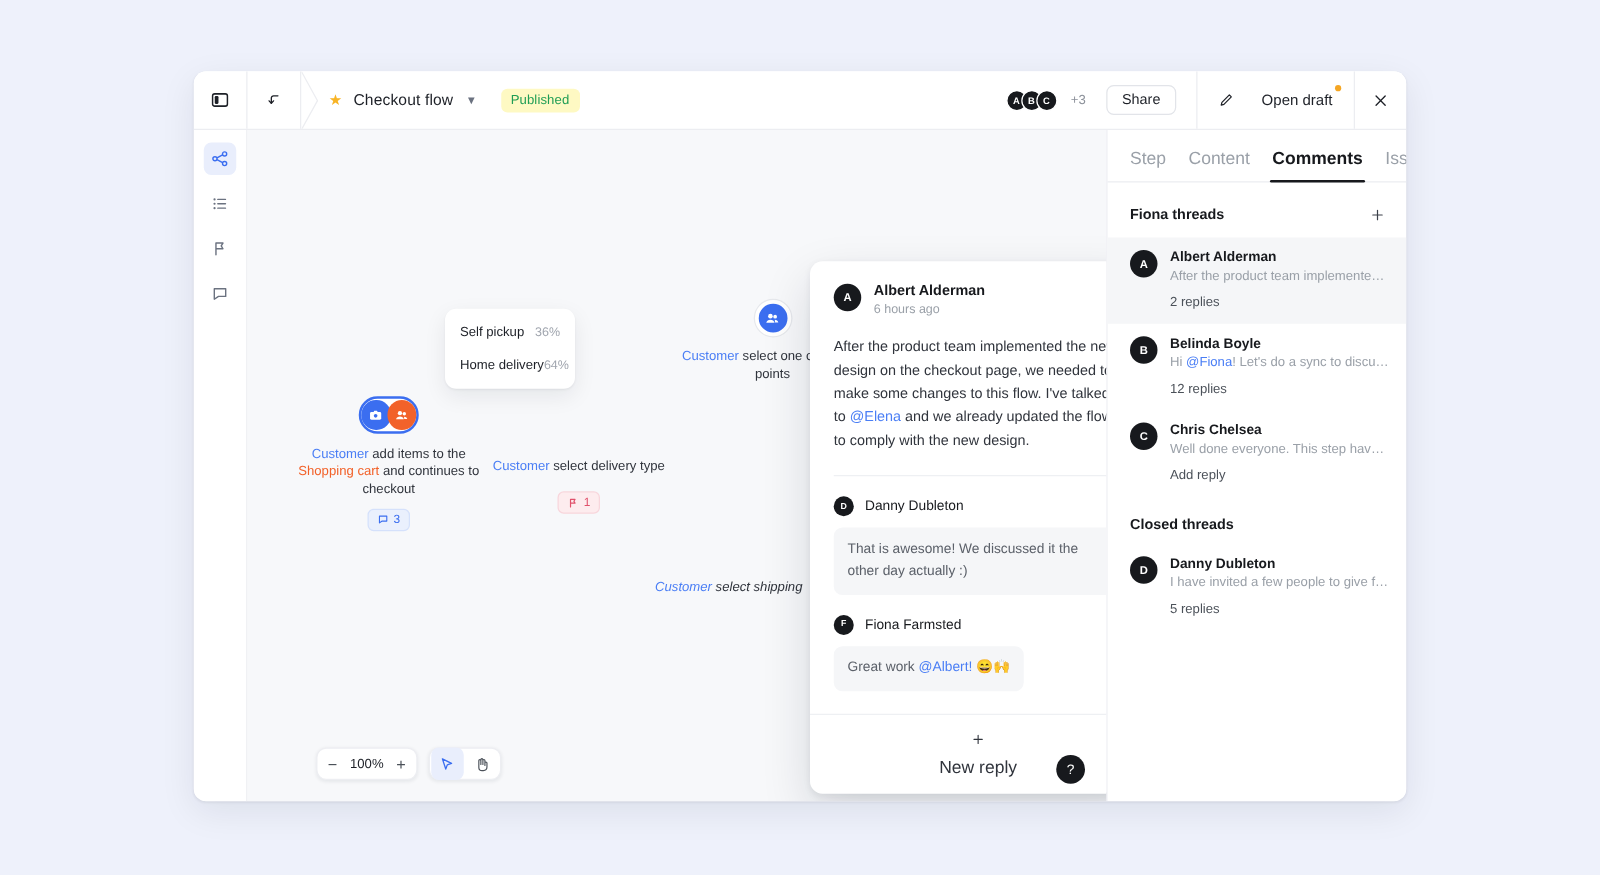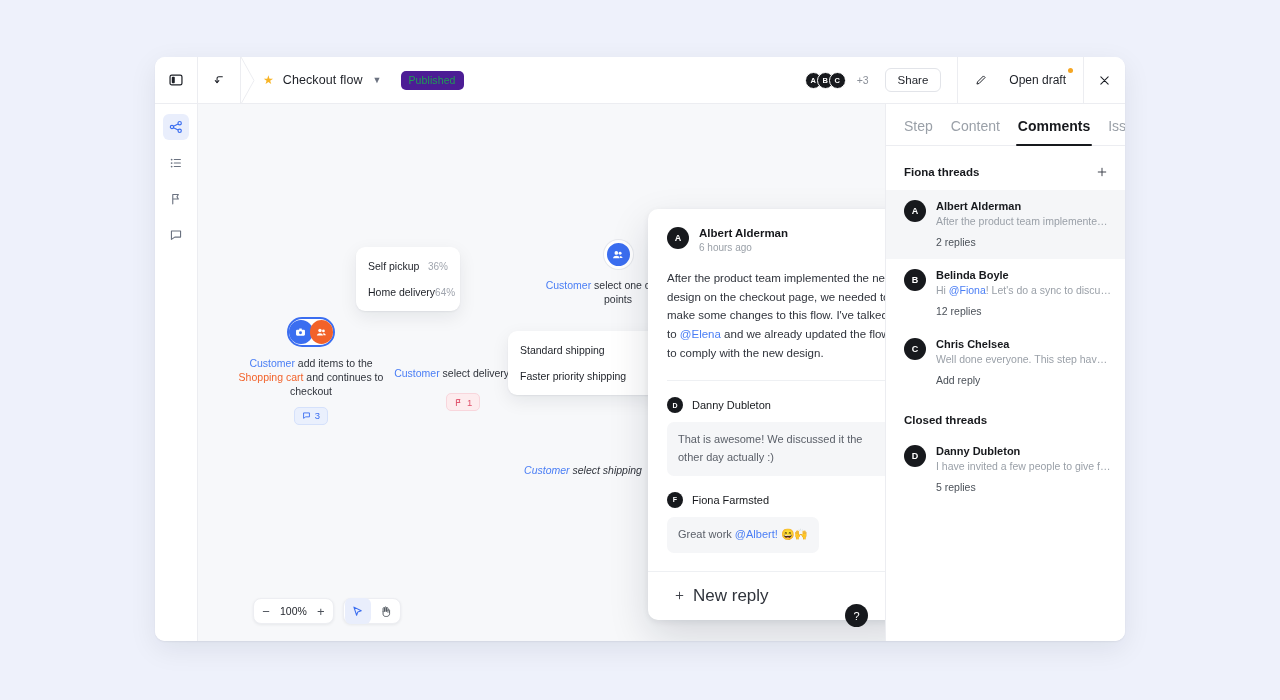--- a/index.html
+++ b/index.html
@@ -47,21 +47,21 @@
     overflow: hidden;
   }
   .crumb-notch svg { display: block; }
   .crumb-title {
     font-size: 12.5px; color: #1d2027; font-weight: 400;
     letter-spacing: .1px;
   }
   .star { color: #f8b425; font-size: 12px; line-height: 1; }
   .chev { color: #6b7280; font-size: 9px; margin-left: 1px; }
   .badge-published {
-    background: #4c1d95; color: #1f9d55;
+    background: #fef9c3; color: #1f9d55;
     font-size: 10.5px; padding: 3.5px 8px; border-radius: 5px;
     letter-spacing: .1px; margin-left: 10px;
   }
   .tb-right { display: flex; align-items: stretch; }
   .avatars-wrap {
     display: flex; align-items: center; gap: 8px;
     padding: 0 16px 0 0;
   }
   .avatars { display: flex; }
   .av {
@@ -225,22 +225,22 @@
     display: flex; align-items: center; justify-content: center;
   }
   .reply-name { font-size: 11px; font-weight: 400; color: #17191d; }
   .bubble {
     margin-top: 9px; background: #f5f6f8; border-radius: 7px;
     padding: 9px 11px; font-size: 11px; line-height: 1.62; color: #5b6069;
     display: inline-block;
   }
   .popup-foot {
     margin-top: 18px; border-top: 1px solid #eef0f3;
-    padding: 14px 26px; display: flex; align-items: center; gap: 8px;
-    font-size: 17px; color: #30343c; cursor: pointer;
+    padding: 14px 7px; display: flex; align-items: center; gap: 8px;
+    font-size: 14px; color: #30343c; cursor: pointer; flex-direction: column;
   }
   
   .panel {
     width: 240px; border-left: 1px solid #ecedf1; background: #fff;
     flex: 0 0 auto; display: flex; flex-direction: column;
   }
   .panel-tabs {
     display: flex; gap: 18px; padding: 14px 18px 0 18px;
     border-bottom: 1px solid #ecedf1;
   }
@@ -430,28 +430,20 @@
             <circle cx="10.4" cy="6.1" r="1.7" fill="#fff"></circle>
             <path d="M2.3 11.6c.4-1.9 1.9-2.8 3.8-2.8s3.4.9 3.8 2.8z" fill="#fff"></path>
             <path d="M10.1 9c1.6 0 2.8.8 3.2 2.4h-3z" fill="#fff"></path>
           </svg>
         </div>
         <div class="node-label">
           <span class="tok-customer">Customer</span><span> select one of pickup-points</span>
         </div>
       </div>
 
-      <div class="split-card" style="left:310px; top:227px; width:150px;">
-        <div class="split-row">
-          <span>Standard shipping</span>
-        </div>
-        <div class="split-row">
-          <span>Faster priority shipping</span>
-        </div>
-      </div>
       <div class="canvas-label" style="left:305px; top:359px;font-style:italic;">
         <span class="tok-customer">Customer</span><span> select shipping</span>
       </div>
 
       <div class="popup">
         <div class="popup-head">
           <div class="av-lg">A</div>
           <div>
             <div class="pu-name">Albert Alderman</div>
             <div class="pu-time">6 hours ago</div>

